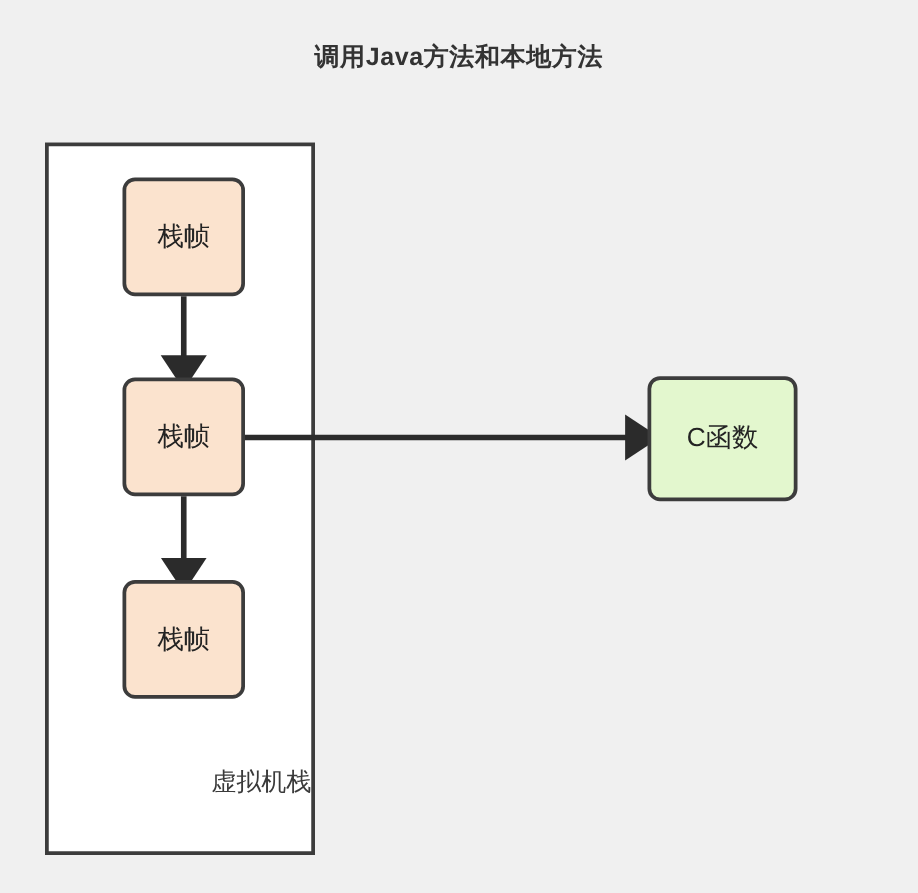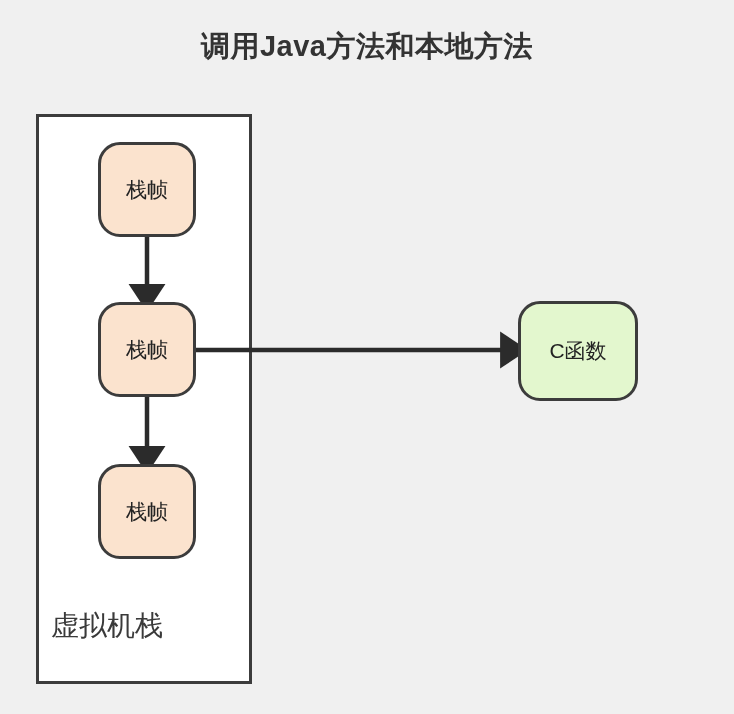--- a/index.html
+++ b/index.html
@@ -22,21 +22,21 @@
     height: 714px;
   }
 
   
   .diagram-title {
     position: absolute;
     left: 0;
     top: 26px;
     width: 734px;
     text-align: center;
-    font-size: 29px;
+    font-size: 20px;
     font-weight: bold;
     color: #333333;
     letter-spacing: 0.5px;
     line-height: 40px;
     white-space: nowrap;
   }
 
   
   .stack-container {
     position: absolute;
@@ -55,34 +55,33 @@
     top: 114px;
     width: 214px;
     height: 570px;
   }
 
   .container-caption {
     position: absolute;
     width: 100%;
     left: 0;
     bottom: 42px;
-    text-align: left;
-    font-size: 28px;
+    text-align: right;
+    font-size: 20px;
     color: #3a3a3a;
     line-height: 26px;
     white-space: nowrap;
-    padding-left: 12px;
   }
 
   
   .node-box {
     position: absolute;
     box-sizing: border-box;
     border: 3px solid #3c3c3c;
-    border-radius: 22px;
+    border-radius: 10px;
     display: flex;
     align-items: center;
     justify-content: center;
     font-size: 21px;
     color: #232323;
     line-height: 26px;
     white-space: nowrap;
     z-index: 4;
   }
   .node-box.frame {

